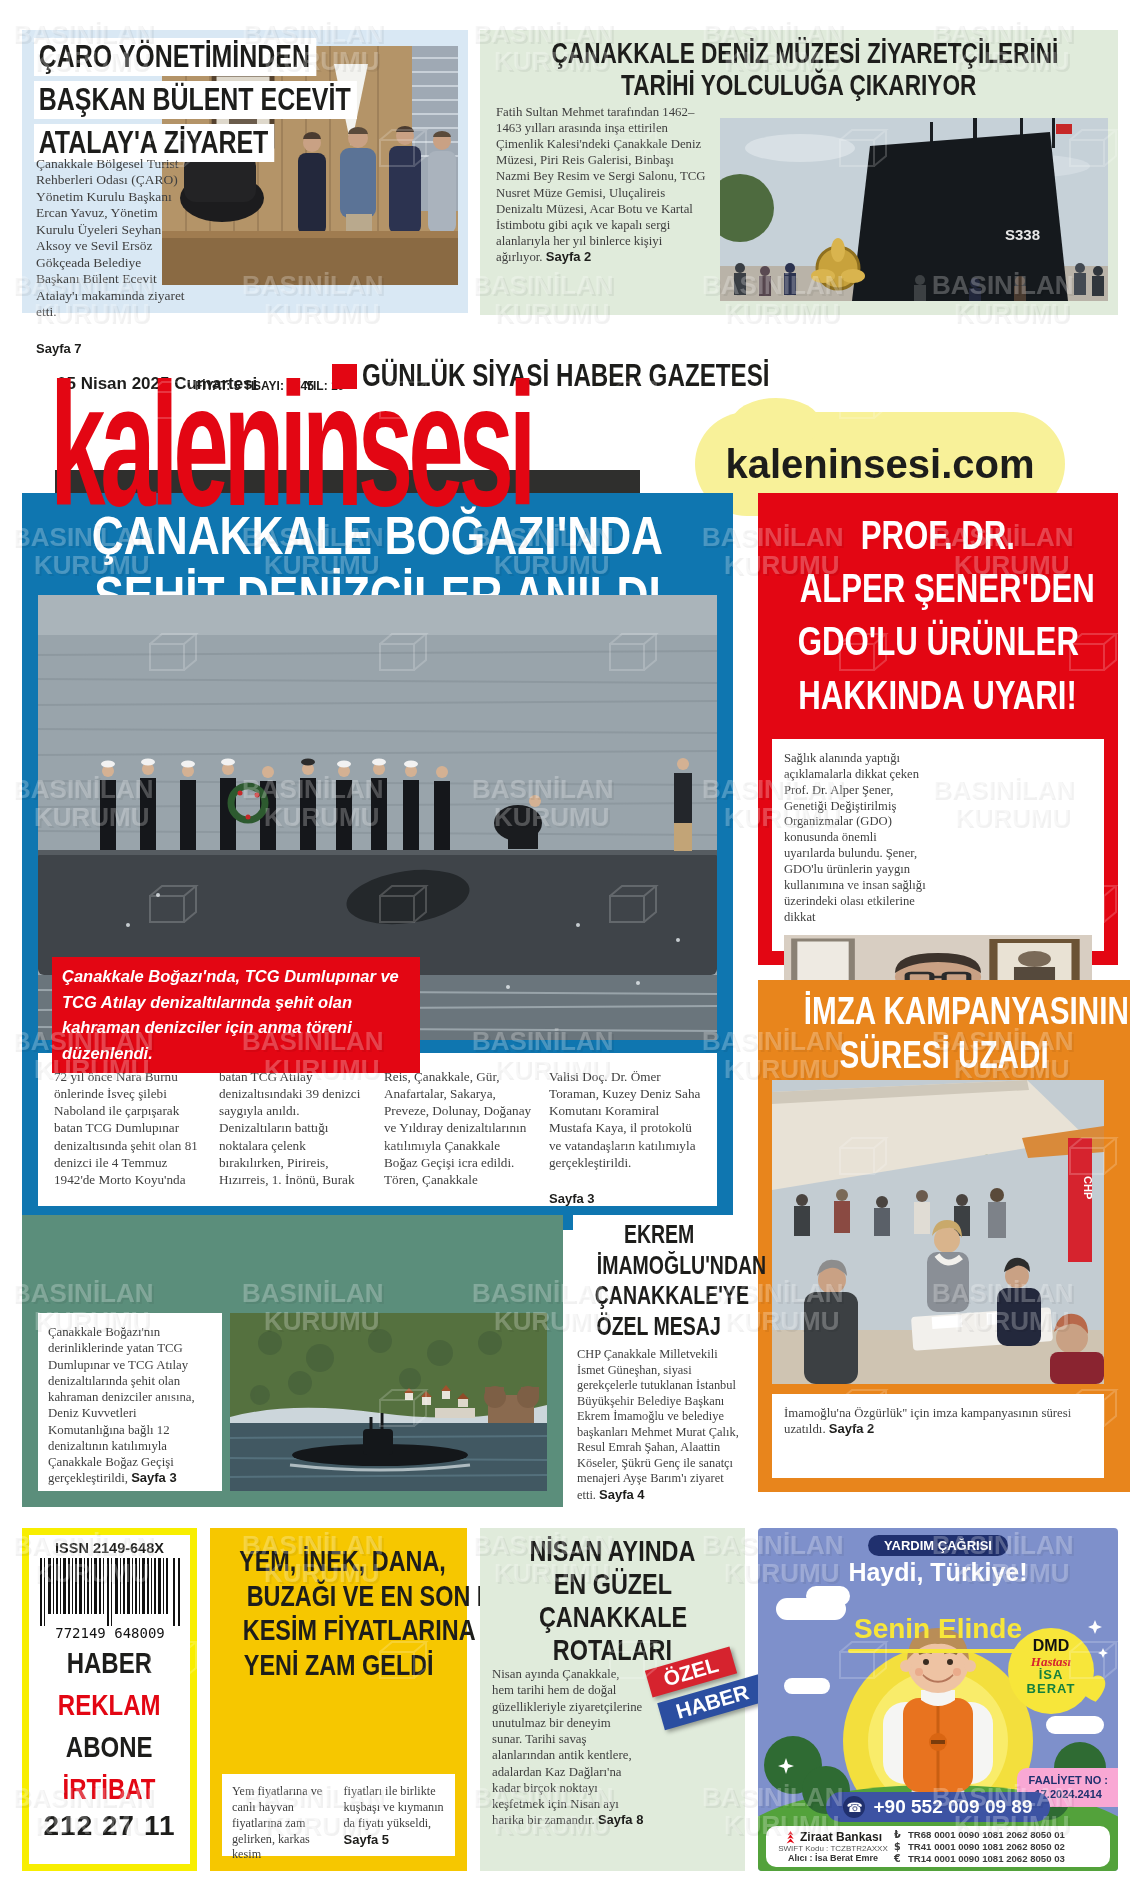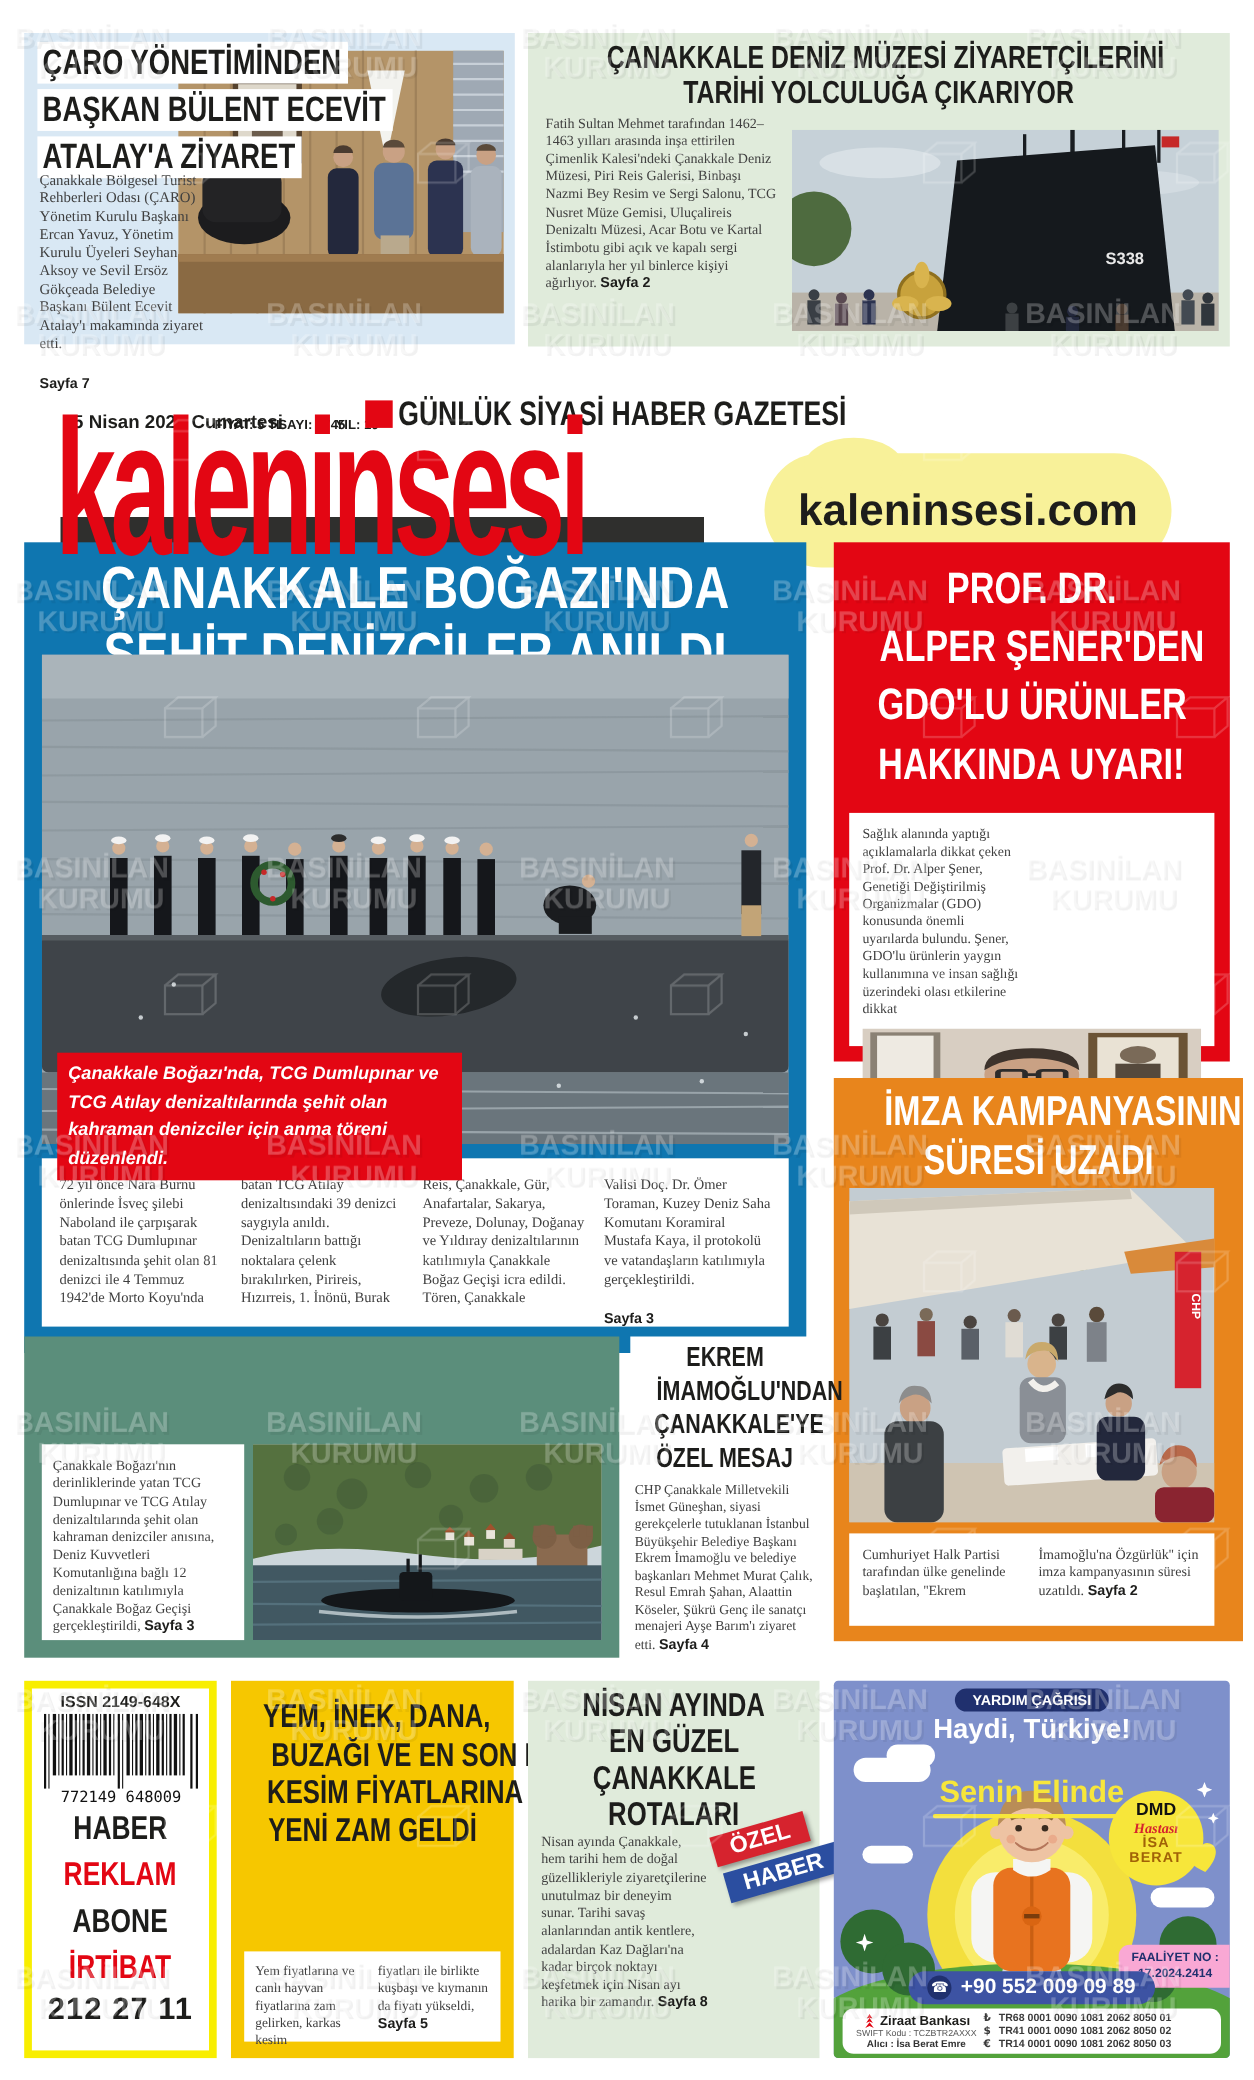--- a/index.html
+++ b/index.html
@@ -120,21 +120,21 @@
           font-size:13px;padding:3px 16px;border-radius:12px;white-space:nowrap;z-index:4;}
   .ad-l{left:0;width:100%;text-align:center;color:#fff;font-weight:700;z-index:4;}
   .ad-l1{top:30px;font-size:25px;} .ad-l2{top:57px;font-size:25px;}
   .ad-l3{top:85px;font-size:28px;color:#f7e63a;}
   .ad-underline{left:90px;top:121px;width:180px;height:4px;background:#f7e63a;border-radius:2px;z-index:4;}
   .ad-child{left:115px;top:92px;width:130px;height:215px;z-index:3;}
   .ad-dmd{left:250px;top:100px;width:86px;height:86px;border-radius:50%;background:#f7e63a;z-index:4;
           text-align:center;line-height:1.05;padding-top:10px;box-sizing:border-box;}
   .ad-dmd .d1{font-weight:700;font-size:16px;color:#111;}
   .ad-dmd .d2{font-family:"Liberation Serif",serif;font-style:italic;font-weight:700;font-size:13px;color:#d6232e;}
-  .ad-dmd .d3,.ad-dmd .d4{font-weight:700;font-size:13px;color:#a16207;letter-spacing:1px;}
+  .ad-dmd .d3,.ad-dmd .d4{font-weight:700;font-size:13px;color:#15803d;letter-spacing:1px;}
   .ad-heart{left:318px;top:146px;z-index:4;}
   .spark{position:absolute;z-index:4;}
   .ad-faaliyet{right:0;top:240px;background:#f9a8d4;border-radius:10px 0 0 10px;padding:5px 10px 5px 12px;
                color:#20306e;font-weight:700;font-size:11px;text-align:center;line-height:1.3;z-index:5;}
   .ad-phone{left:68px;top:264px;width:224px;height:30px;background:#3d53a3;border-radius:16px;color:#fff;
             font-weight:700;font-size:19px;display:flex;align-items:center;justify-content:center;gap:8px;z-index:5;}
   .ad-phone .pico{width:22px;height:22px;border-radius:50%;background:#20306e;color:#fff;font-size:13px;
                   display:flex;align-items:center;justify-content:center;}
   .ad-bank{left:8px;top:298px;width:344px;height:41px;background:#fff;border-radius:10px;display:flex;
            align-items:center;box-sizing:border-box;padding:3px 6px;z-index:5;}
@@ -441,21 +441,20 @@
       <path d="M45 196 Q48 178 62 180 Q74 180 75 196 Q66 186 58 188 Q50 190 45 196Z" fill="#8d8d8d"></path>
       <rect x="32" y="212" width="54" height="92" rx="12" fill="#3c4043"></rect>
       <circle cx="245" cy="196" r="12" fill="#c9a184"></circle>
       <path d="M232 192 Q235 176 248 178 Q258 180 258 192 Q250 184 244 186Z" fill="#2c2c2c"></path>
       <rect x="225" y="208" width="44" height="58" rx="10" fill="#23283c"></rect>
       <circle cx="300" cy="258" r="16" fill="#c9a184"></circle>
       <path d="M282 252 Q286 232 302 234 Q316 236 316 254 Q308 242 298 244 Q288 246 282 252Z" fill="#b8694b"></path>
       <rect x="278" y="272" width="54" height="32" rx="8" fill="#8a2430"></rect>
     </svg>
     <div class="abs imza-box">
-      <p class="col body-txt" style="margin:0;">Cumhuriyet Halk Partisi tarafından ülke genelinde başlatılan, ''Ekrem</p>
       <p class="col body-txt" style="margin:0;">
         <span>İmamoğlu'na Özgürlük'' için imza kampanyasının süresi uzatıldı.</span>
         <b class="pref">Sayfa 2</b>
       </p>
     </div>
   </div>
 
   <div class="abs sec-gecis">
     <p class="abs gecis-box body-txt" style="margin:0;">
       <span>Çanakkale Boğazı'nın derinliklerinde yatan TCG Dumlupınar ve TCG Atılay denizaltılarında şehit olan kahraman denizciler anısına, Deniz Kuvvetleri Komutanlığına bağlı 12 denizaltının katılımıyla Çanakkale Boğaz Geçişi gerçekleştirildi,</span>

